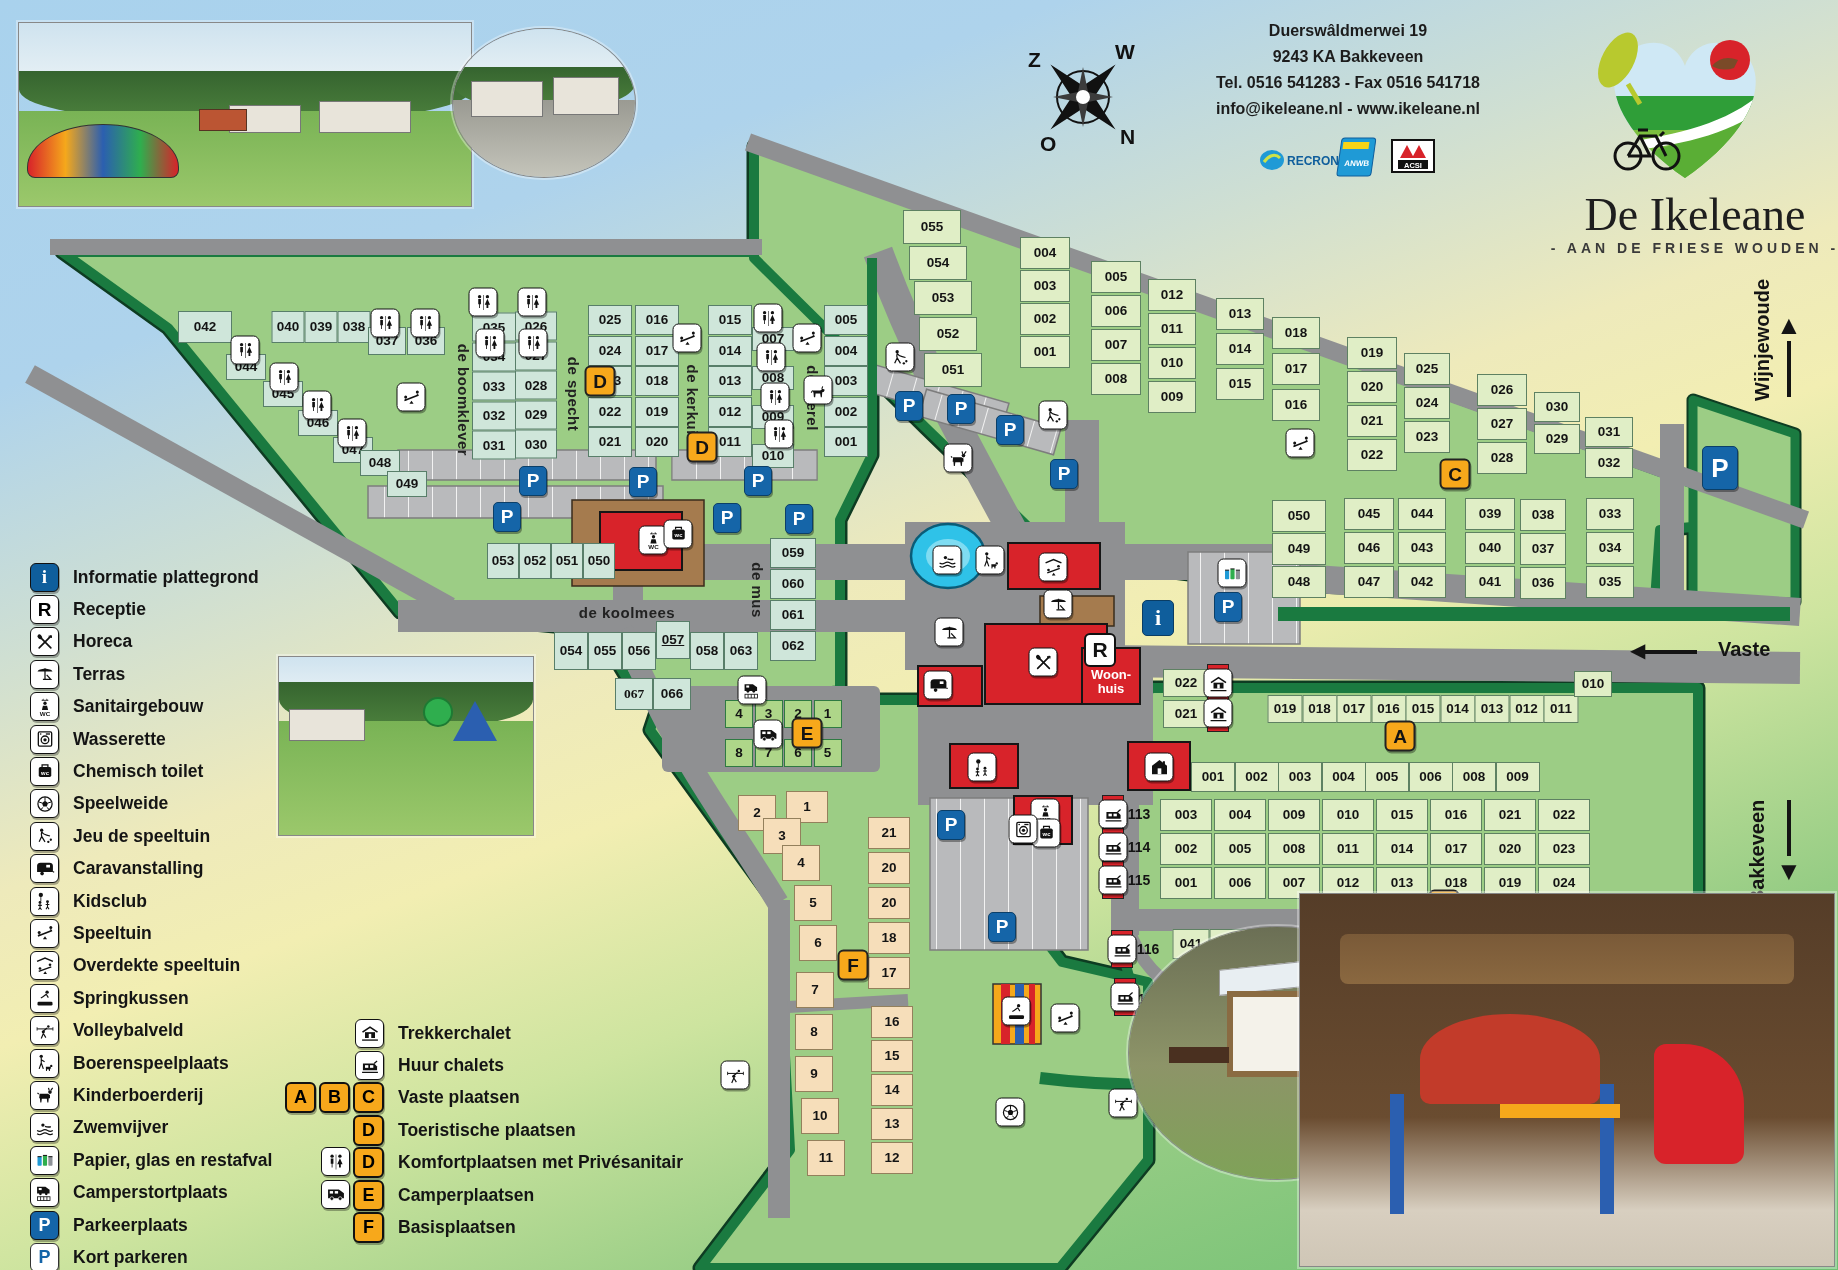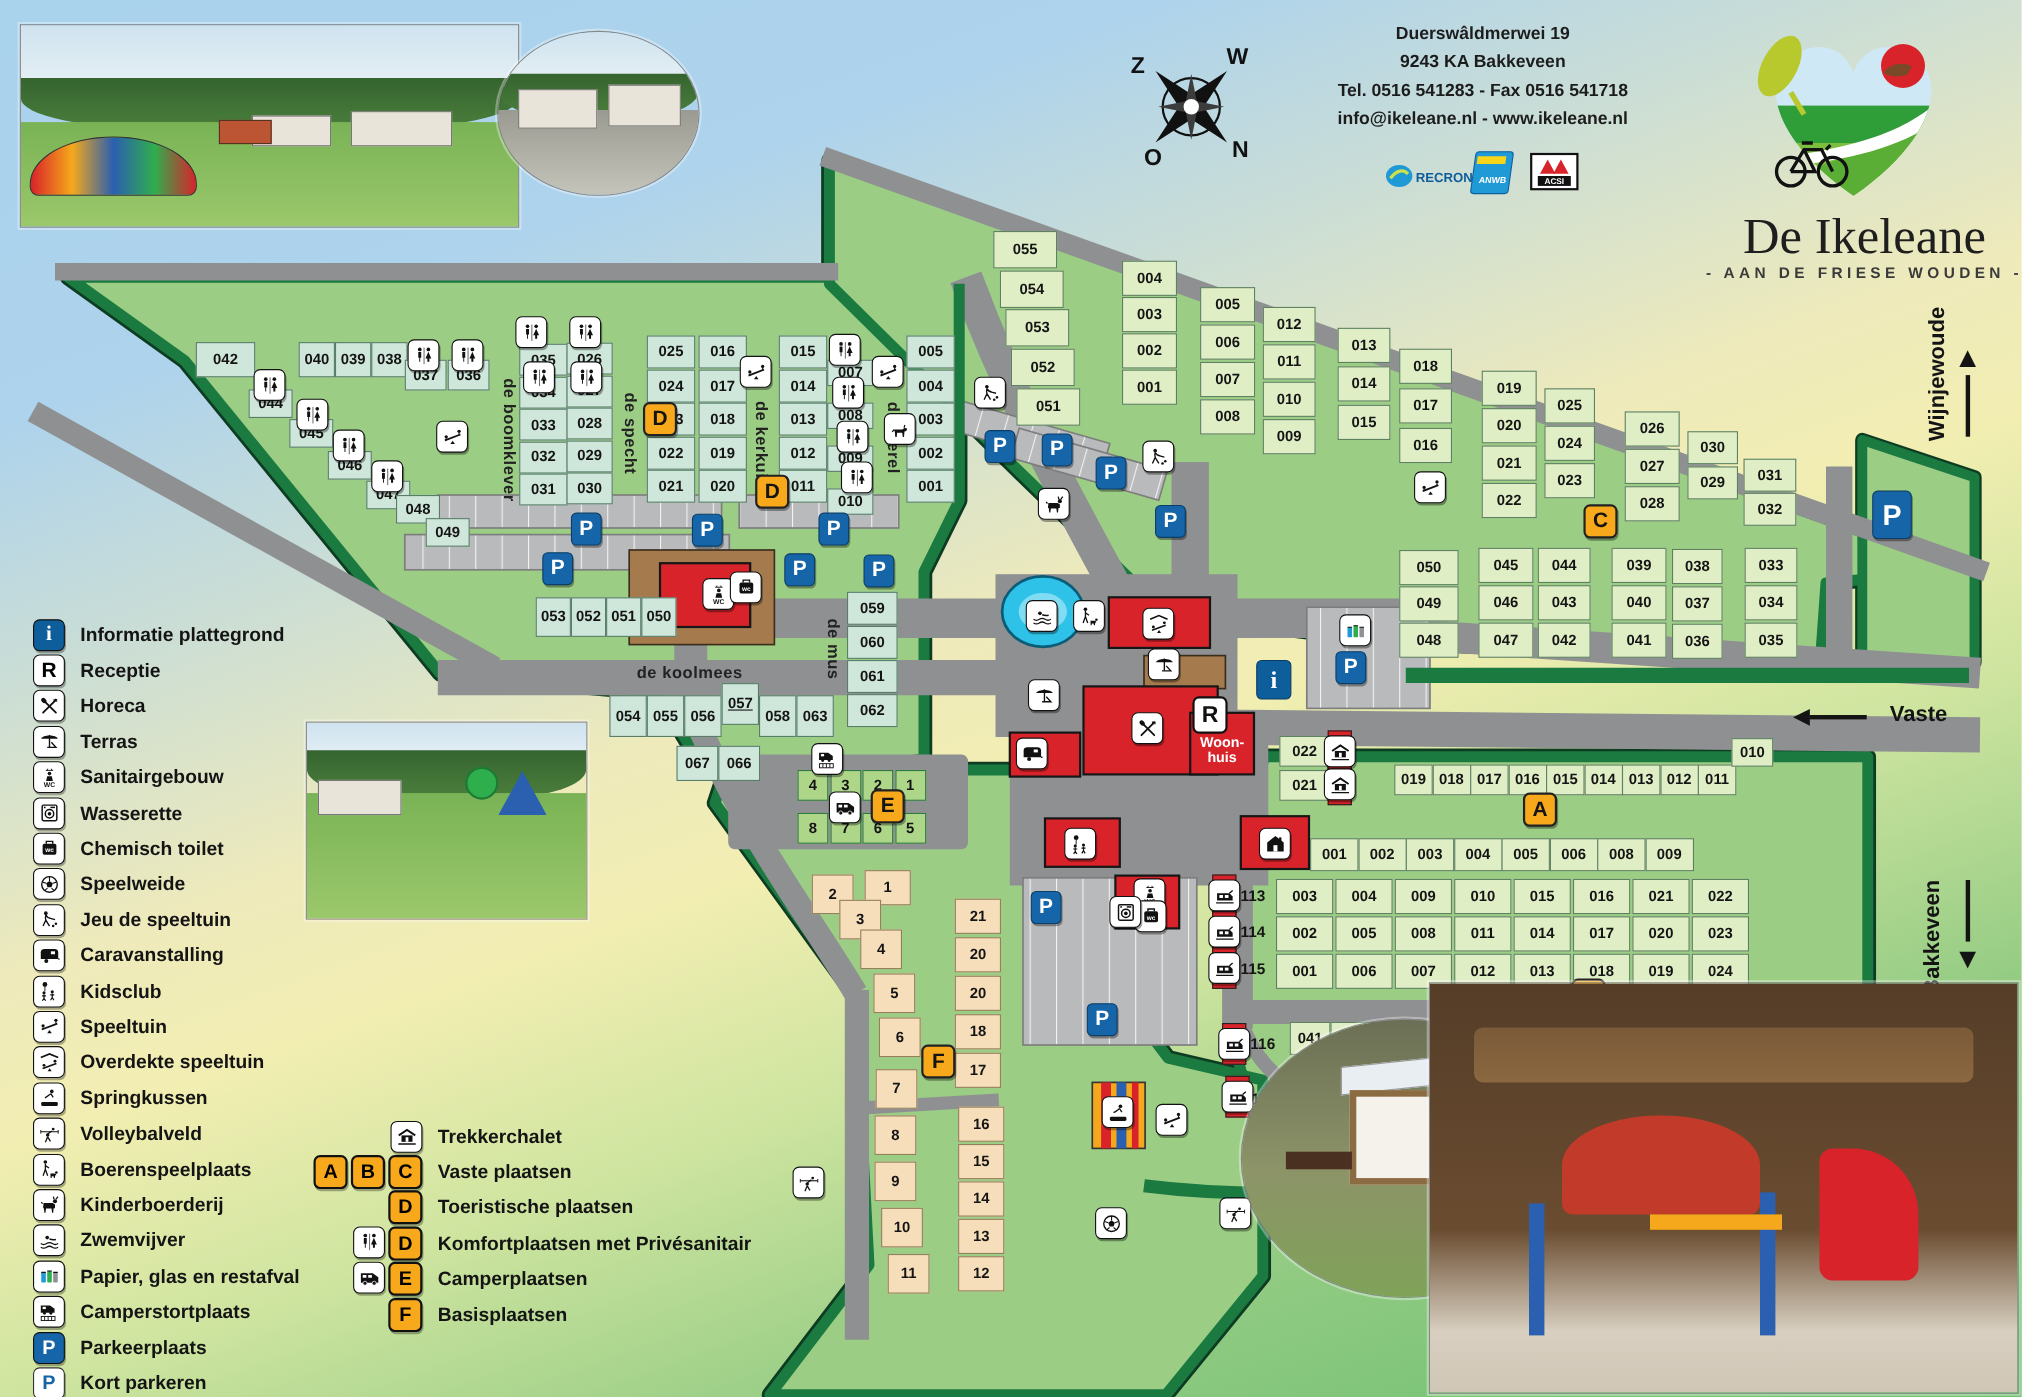--- a/index.html
+++ b/index.html
@@ -569,20 +569,30 @@
           <span class="lic">
             <svg viewBox="0 0 24 24" width="20" height="20">
               <use href="#s-chalet"></use>
             </svg>
           </span>
         </span>
         <span class="lab">Trekkerchalet</span>
       </div>
       <div class="lrow">
         <span class="preslots">
+          <span class="lic">
+            <svg viewBox="0 0 24 24" width="20" height="20">
+              <use href="#s-chalet2"></use>
+            </svg>
+          </span>
+        </span>
+        <span class="lab">Huur chalets</span>
+      </div>
+      <div class="lrow">
+        <span class="preslots">
           <span class="lic yellow">A</span>
           <span class="lic yellow">B</span>
           <span class="lic yellow">C</span>
         </span>
         <span class="lab">Vaste plaatsen</span>
       </div>
       <div class="lrow">
         <span class="preslots">
           <span class="lic yellow">D</span>
         </span>
@@ -707,21 +717,21 @@
     <div class="pl t" style="position: absolute; width: 30px; height: 34px; left: 503px; top: 561px;">053</div>
     <div class="pl t" style="position: absolute; width: 30px; height: 34px; left: 535px; top: 561px;">052</div>
     <div class="pl t" style="position: absolute; width: 30px; height: 34px; left: 567px; top: 561px;">051</div>
     <div class="pl t" style="position: absolute; width: 30px; height: 34px; left: 599px; top: 561px;">050</div>
     <div class="pl t" style="position: absolute; width: 32px; height: 36px; left: 571px; top: 651px;">054</div>
     <div class="pl t" style="position: absolute; width: 32px; height: 36px; left: 605px; top: 651px;">055</div>
     <div class="pl t" style="position: absolute; width: 32px; height: 36px; left: 639px; top: 651px;">056</div>
     <div class="pl t" style="position: absolute; width: 32px; height: 36px; left: 673px; top: 640px; text-decoration: underline;">057</div>
     <div class="pl t" style="position: absolute; width: 32px; height: 36px; left: 707px; top: 651px;">058</div>
     <div class="pl t" style="position: absolute; width: 32px; height: 36px; left: 741px; top: 651px;">063</div>
-    <div class="pl t" style="position: absolute; width: 36px; height: 30px; left: 634px; top: 694px;">067</div>
+    <div class="pl t" style="position: absolute; width: 36px; height: 30px; left: 634px; top: 694px; font-family: Liberation Serif, serif;">067</div>
     <div class="pl t" style="position: absolute; width: 36px; height: 30px; left: 672px; top: 694px;">066</div>
     <div class="pl t" style="position: absolute; width: 44px; height: 28px; left: 793px; top: 553px;">059</div>
     <div class="pl t" style="position: absolute; width: 44px; height: 28px; left: 793px; top: 584px;">060</div>
     <div class="pl t" style="position: absolute; width: 44px; height: 28px; left: 793px; top: 615px;">061</div>
     <div class="pl t" style="position: absolute; width: 44px; height: 28px; left: 793px; top: 646px;">062</div>
     <div class="pl g" style="position: absolute; width: 56px; height: 32px; left: 932px; top: 227px;">055</div>
     <div class="pl g" style="position: absolute; width: 56px; height: 32px; left: 938px; top: 263px;">054</div>
     <div class="pl g" style="position: absolute; width: 56px; height: 32px; left: 943px; top: 298px;">053</div>
     <div class="pl g" style="position: absolute; width: 56px; height: 32px; left: 948px; top: 334px;">052</div>
     <div class="pl g" style="position: absolute; width: 56px; height: 32px; left: 953px; top: 370px;">051</div>

